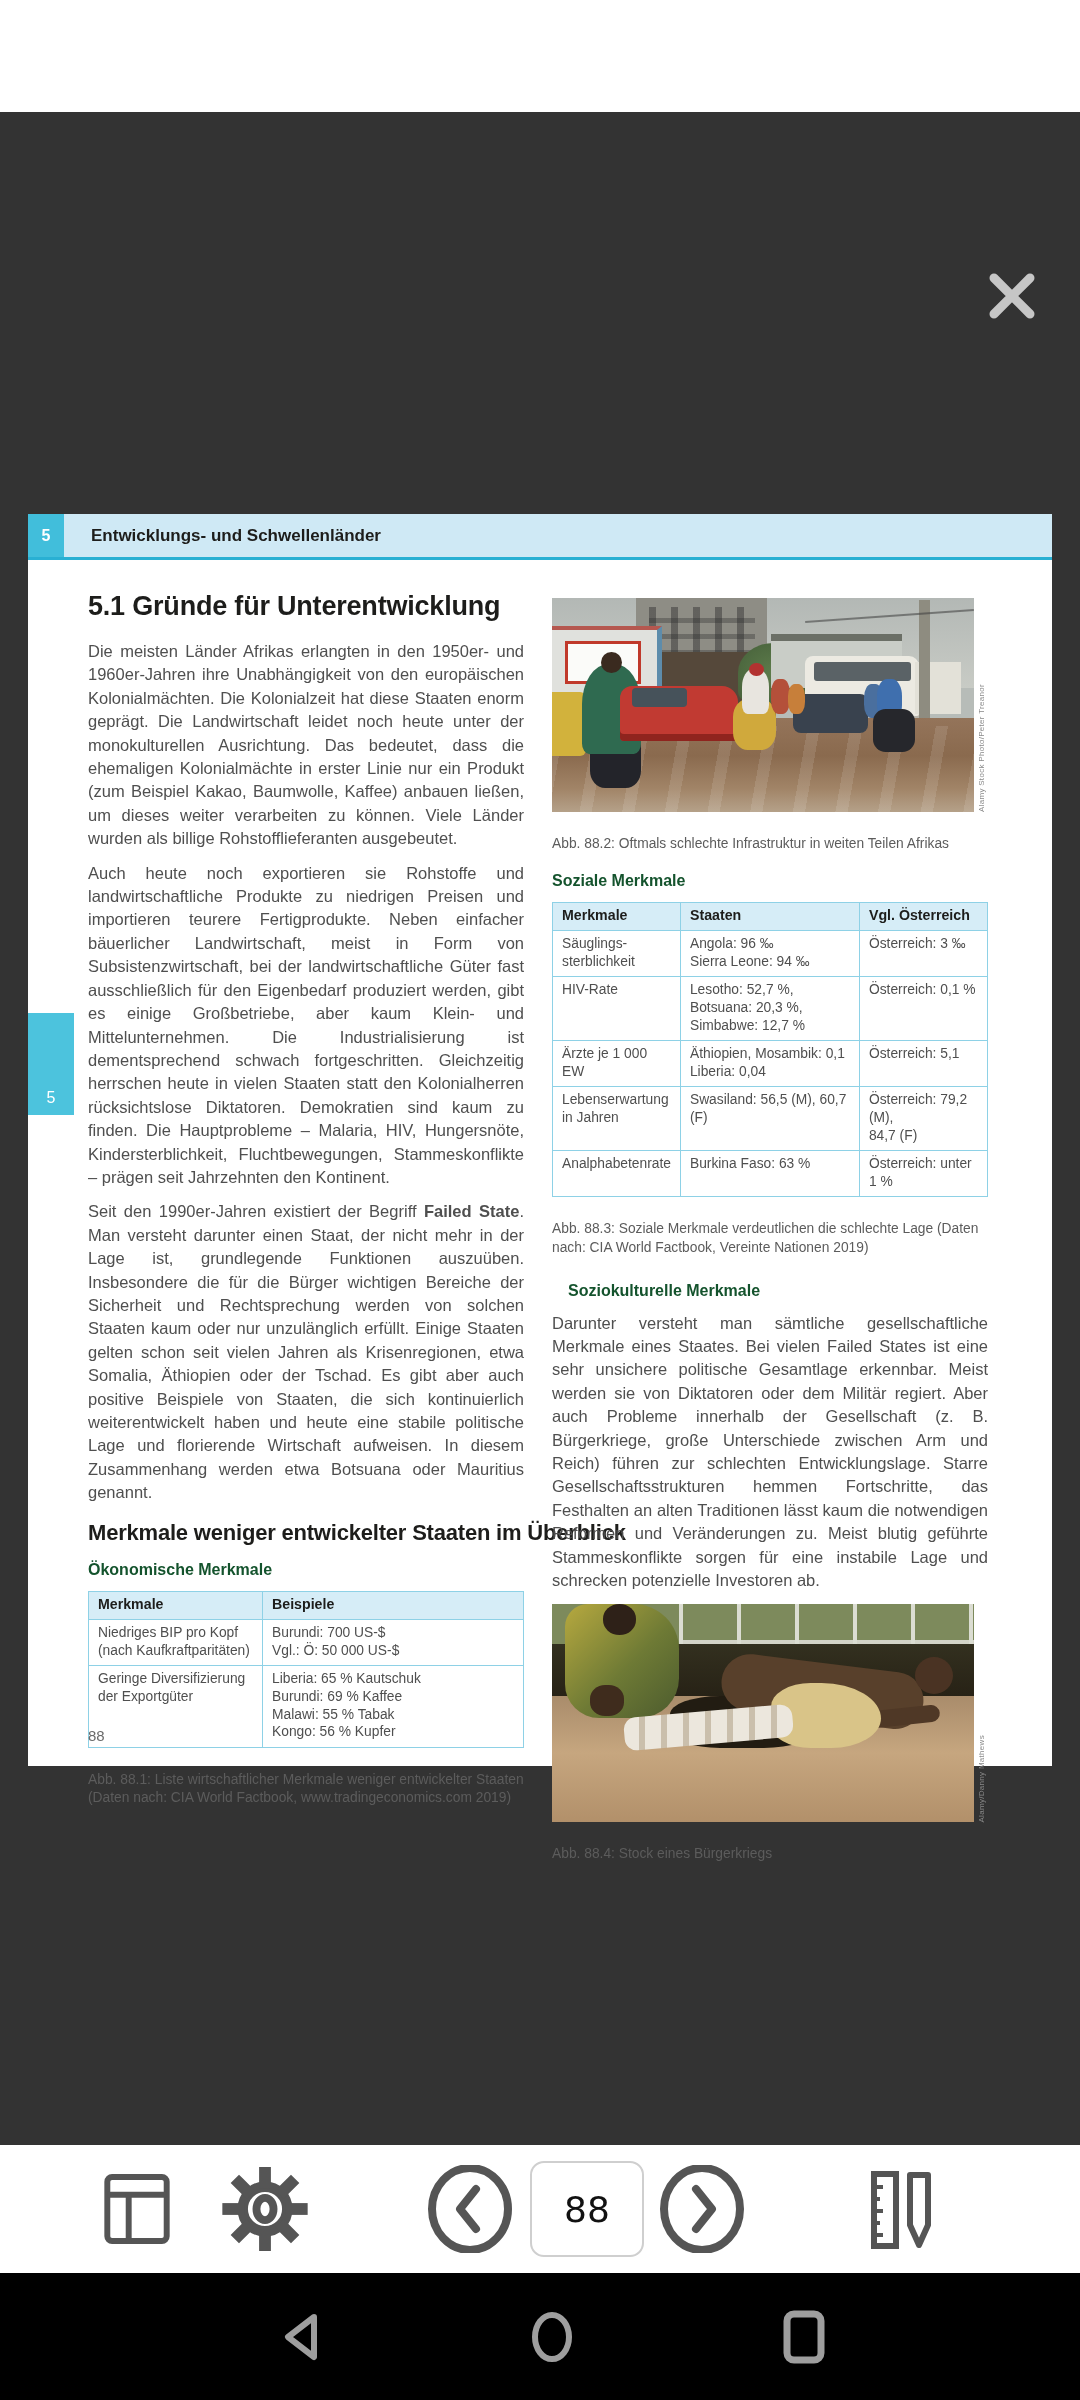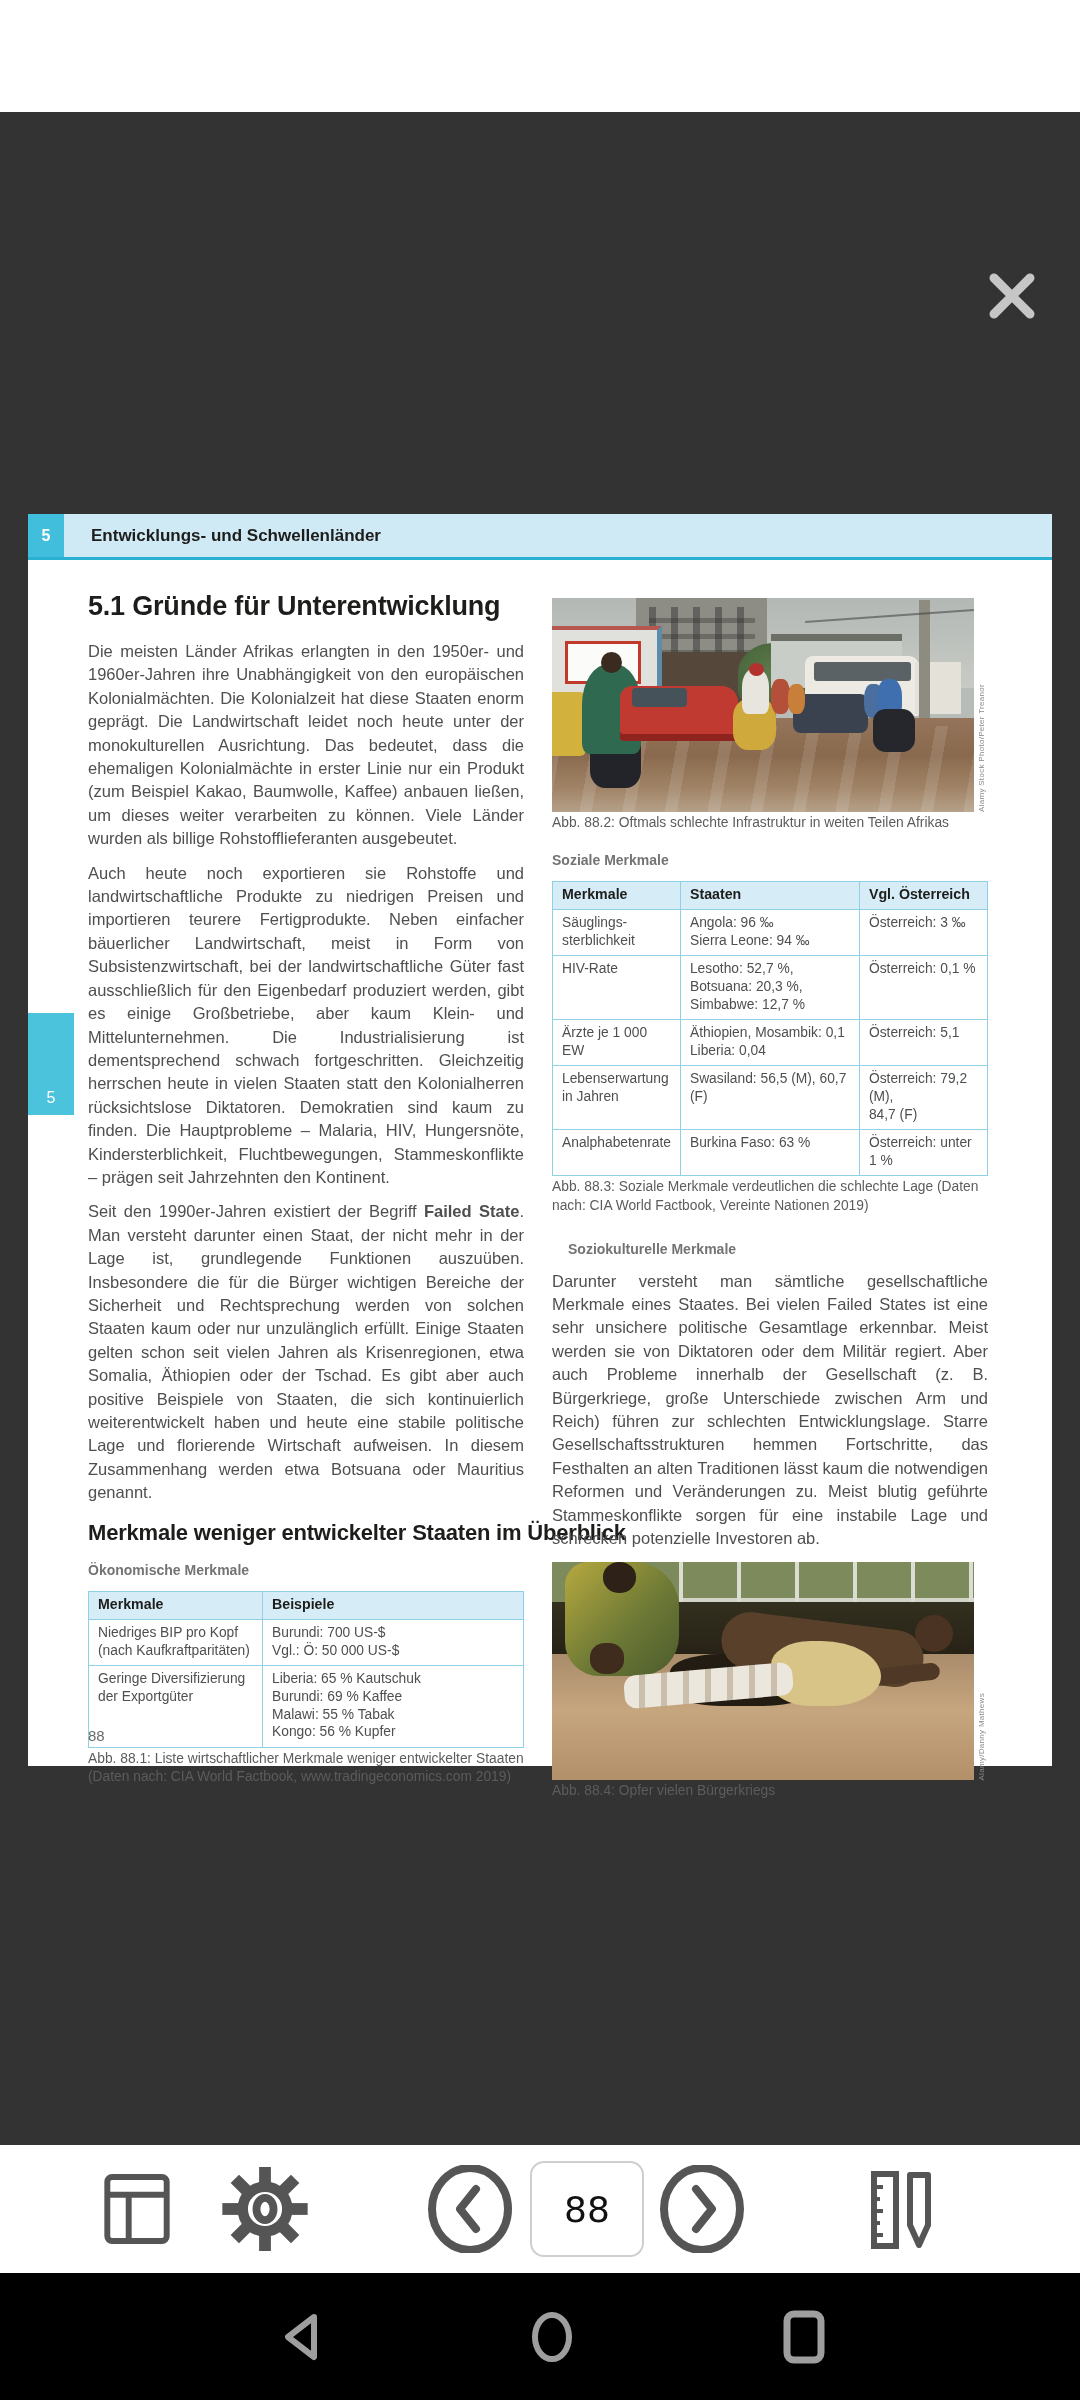--- a/index.html
+++ b/index.html
@@ -23,27 +23,27 @@
   .side-tab { position:absolute; left:0; top:499px; width:46px; height:102px; background:#4cc3dd; }
   .side-tab span { position:absolute; bottom:8px; left:0; width:100%; text-align:center; color:#fff; font-size:16px; }
 
   .page-body { position:absolute; top:46px; left:60px; width:900px; bottom:8px; }
   .col-left  { position:absolute; left:0; top:0; width:436px; }
   .col-right { position:absolute; left:464px; top:0; width:436px; }
 
   h1.sec-title { margin:30px 0 18px; font-size:27px; line-height:32px; color:#1d1d1b; letter-spacing:-0.2px; }
   .bodytext { font-size:16.5px; line-height:23.4px; color:#4f4f4f; text-align:justify; margin:0 0 11px; hyphens:auto; }
   .h3 { font-size:22px; line-height:24px; font-weight:bold; color:#1d1d1b; margin:16px 0 14px; white-space:nowrap; letter-spacing:-0.2px; }
-  .h4 { font-size:14px; line-height:22px; font-weight:bold; color:#737373; margin:0 0 10px; }
+  .h4 { font-size:16px; line-height:22px; font-weight:bold; color:#14532d; margin:0 0 10px; }
 
   table.data { width:100%; border-collapse:collapse; font-size:13.8px; line-height:17.6px; color:#4f4f4f; }
   table.data th, table.data td { border:1px solid #8ed1e6; padding:4px 9px 6px; text-align:left; vertical-align:top; }
   table.data th { background:#d6edf7; color:#1d1d1b; font-size:14.2px; }
   .pre { white-space:pre-line; }
-  .caption { font-size:13.8px; line-height:18.6px; color:#5c5c5c; margin-top:2px; }
+  .caption { font-size:13.8px; line-height:18.6px; color:#5c5c5c; margin-top:23px; }
 
   .pagenum { position:absolute; left:60px; bottom:22px; font-size:15px; color:#6a6a6a; }
 
   
   .figure { position:relative; width:422px; }
   .photo { position:relative; width:100%; overflow:hidden; }
   .photo div { position:absolute; }
   .credit { position:absolute; right:-12px; bottom:0; font-size:8px; color:#8a8a8a; writing-mode:vertical-rl; transform:rotate(180deg); letter-spacing:0.3px; }
 
   
@@ -282,21 +282,21 @@
               <div class="p2-shadow"></div>
               <div class="p2-body"></div>
               <div class="p2-head"></div>
               <div class="p2-arm"></div>
               <div class="p2-cloth"></div>
               <div class="p2-bandage"></div>
               <div class="p2-foot"></div>
             </div>
             <span class="credit">Alamy/Danny Mathews</span>
           </div>
-          <div class="caption">Abb. 88.4: Opfer vielen Bürgerkriegs</div>
+          <div class="caption">Abb. 88.4: Stock eines Bürgerkriegs</div>
 
         </div>
       </div>
 
       <div class="pagenum">88</div>
     </div>
   </div>
 
   <div class="toolbar">
 

